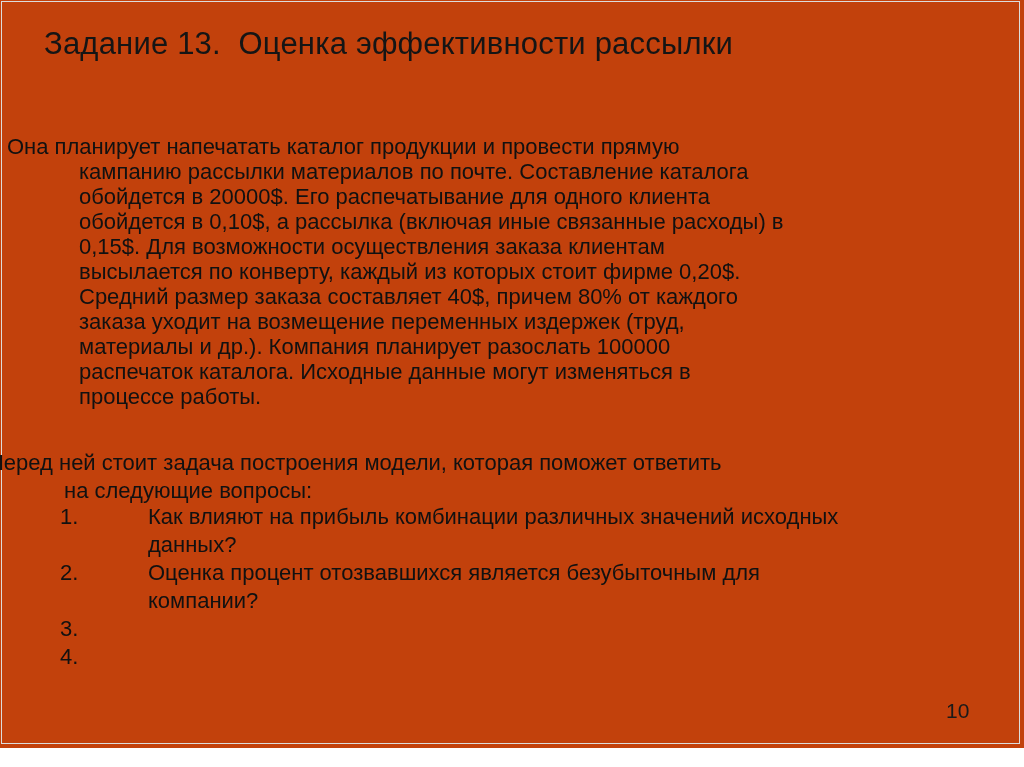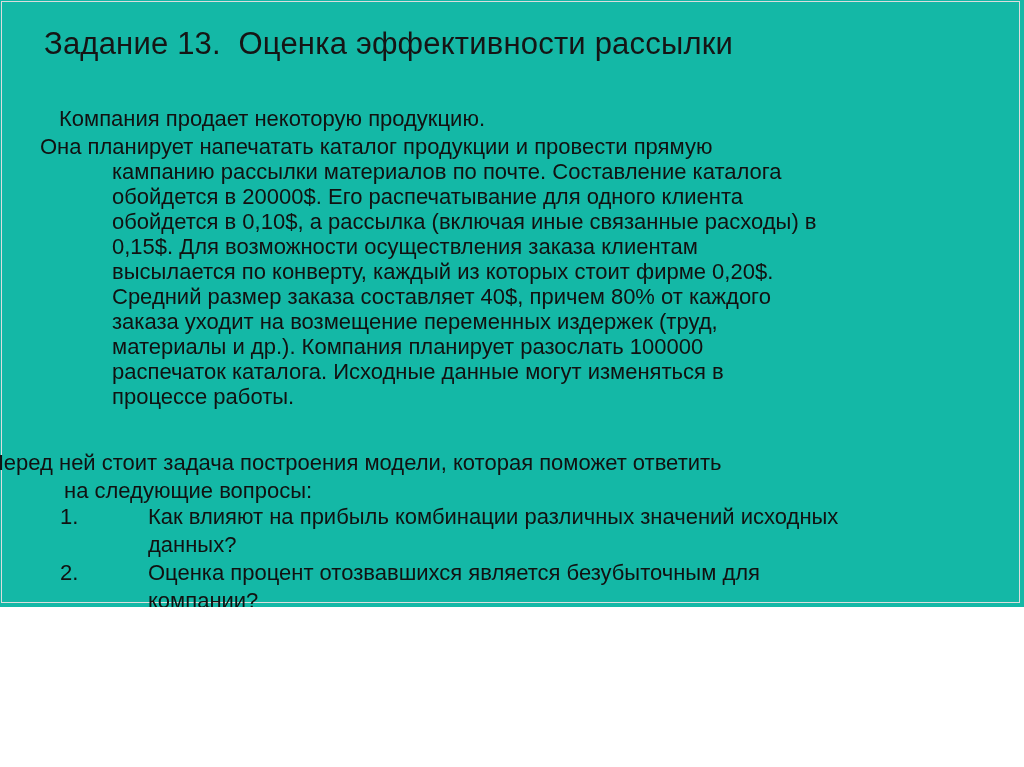--- a/index.html
+++ b/index.html
@@ -3,22 +3,22 @@
 <meta charset="utf-8">
 <style>
   html, body {
     margin: 0;
     padding: 0;
     background: #ffffff;
   }
   .slide {
     position: relative;
     width: 1024px;
-    height: 607px;
-    background: #14b8a6;
+    height: 748px;
+    background: #c2410c;
     font-family: "Liberation Sans", sans-serif;
     color: #111111;
     overflow: hidden;
   }
   .frame {
     position: absolute;
     left: 1px; top: 1px; right: 4px; bottom: 4px;
     border: 1px solid #dcdcdc;
     pointer-events: none;
   }
@@ -46,21 +46,21 @@
     left: 59px;
     top: 106px;
     font-size: 22px;
     white-space: pre;
   }
   .problem-paragraph {
     position: absolute;
     left: 0;
     right: 24px;
     top: 134px;
-    padding-left: 112px;
+    padding-left: 79px;
     text-indent: -72px;
     font-size: 22px;
     line-height: 25px;
     white-space: pre-wrap;
   }
   .model-paragraph {
     position: absolute;
     left: 0;
     right: 24px;
     top: 449px;
@@ -91,35 +91,34 @@
   .q-text {
     flex: 1 1 auto;
     font-size: 22px;
     line-height: 28px;
     white-space: pre-wrap;
     margin-left: 8px;
   }
   .page-number {
     position: absolute;
     left: 946px;
-    top: 664px;
+    top: 699px;
     font-size: 21px;
     color: #1a1a1a;
   }
 </style>
 </head>
 <body>
 
 <div class="slide">
   <div class="frame"></div>
 
   <h1 class="title">Задание 13.  Оценка эффективности рассылки</h1>
 
 
-  <div class="intro-line">Компания продает некоторую продукцию.</div>
 
   <div class="problem-paragraph">Она планирует напечатать каталог продукции и провести прямую
 кампанию рассылки материалов по почте. Составление каталога
 обойдется в 20000$. Его распечатывание для одного клиента
 обойдется в 0,10$, а рассылка (включая иные связанные расходы) в
 0,15$. Для возможности осуществления заказа клиентам
 высылается по конверту, каждый из которых стоит фирме 0,20$.
 Средний размер заказа составляет 40$, причем 80% от каждого
 заказа уходит на возмещение переменных издержек (труд,
 материалы и др.). Компания планирует разослать 100000

